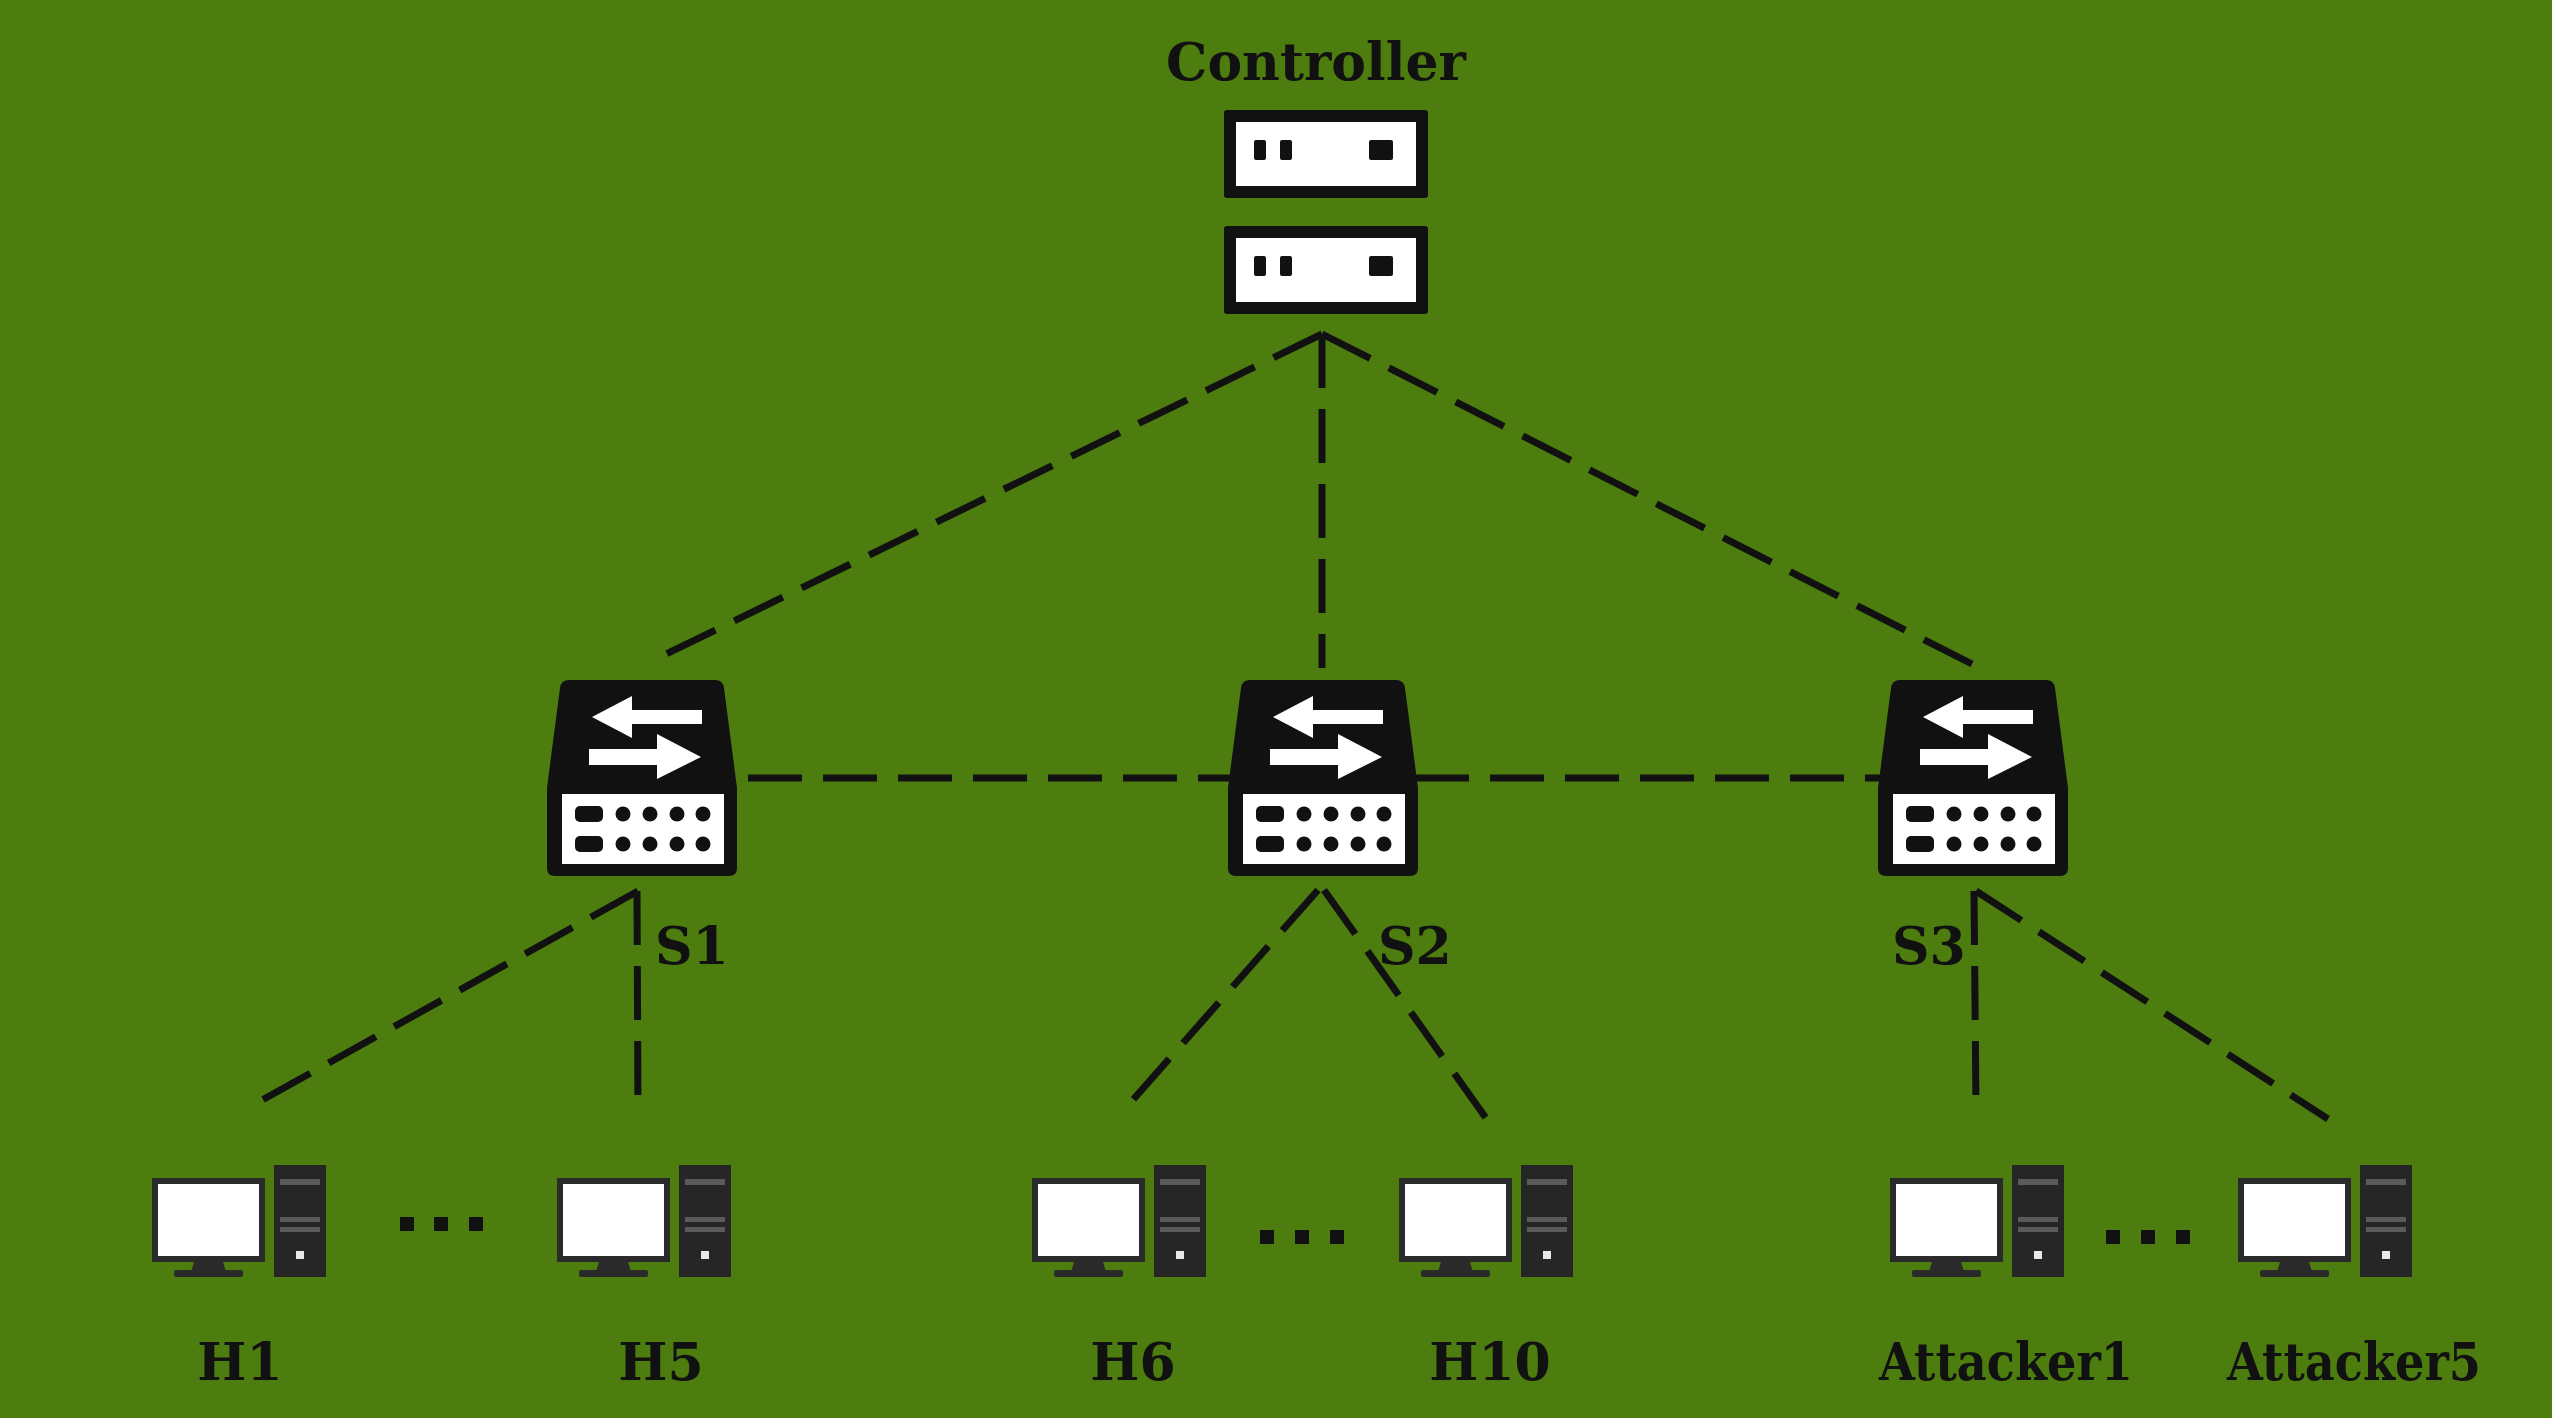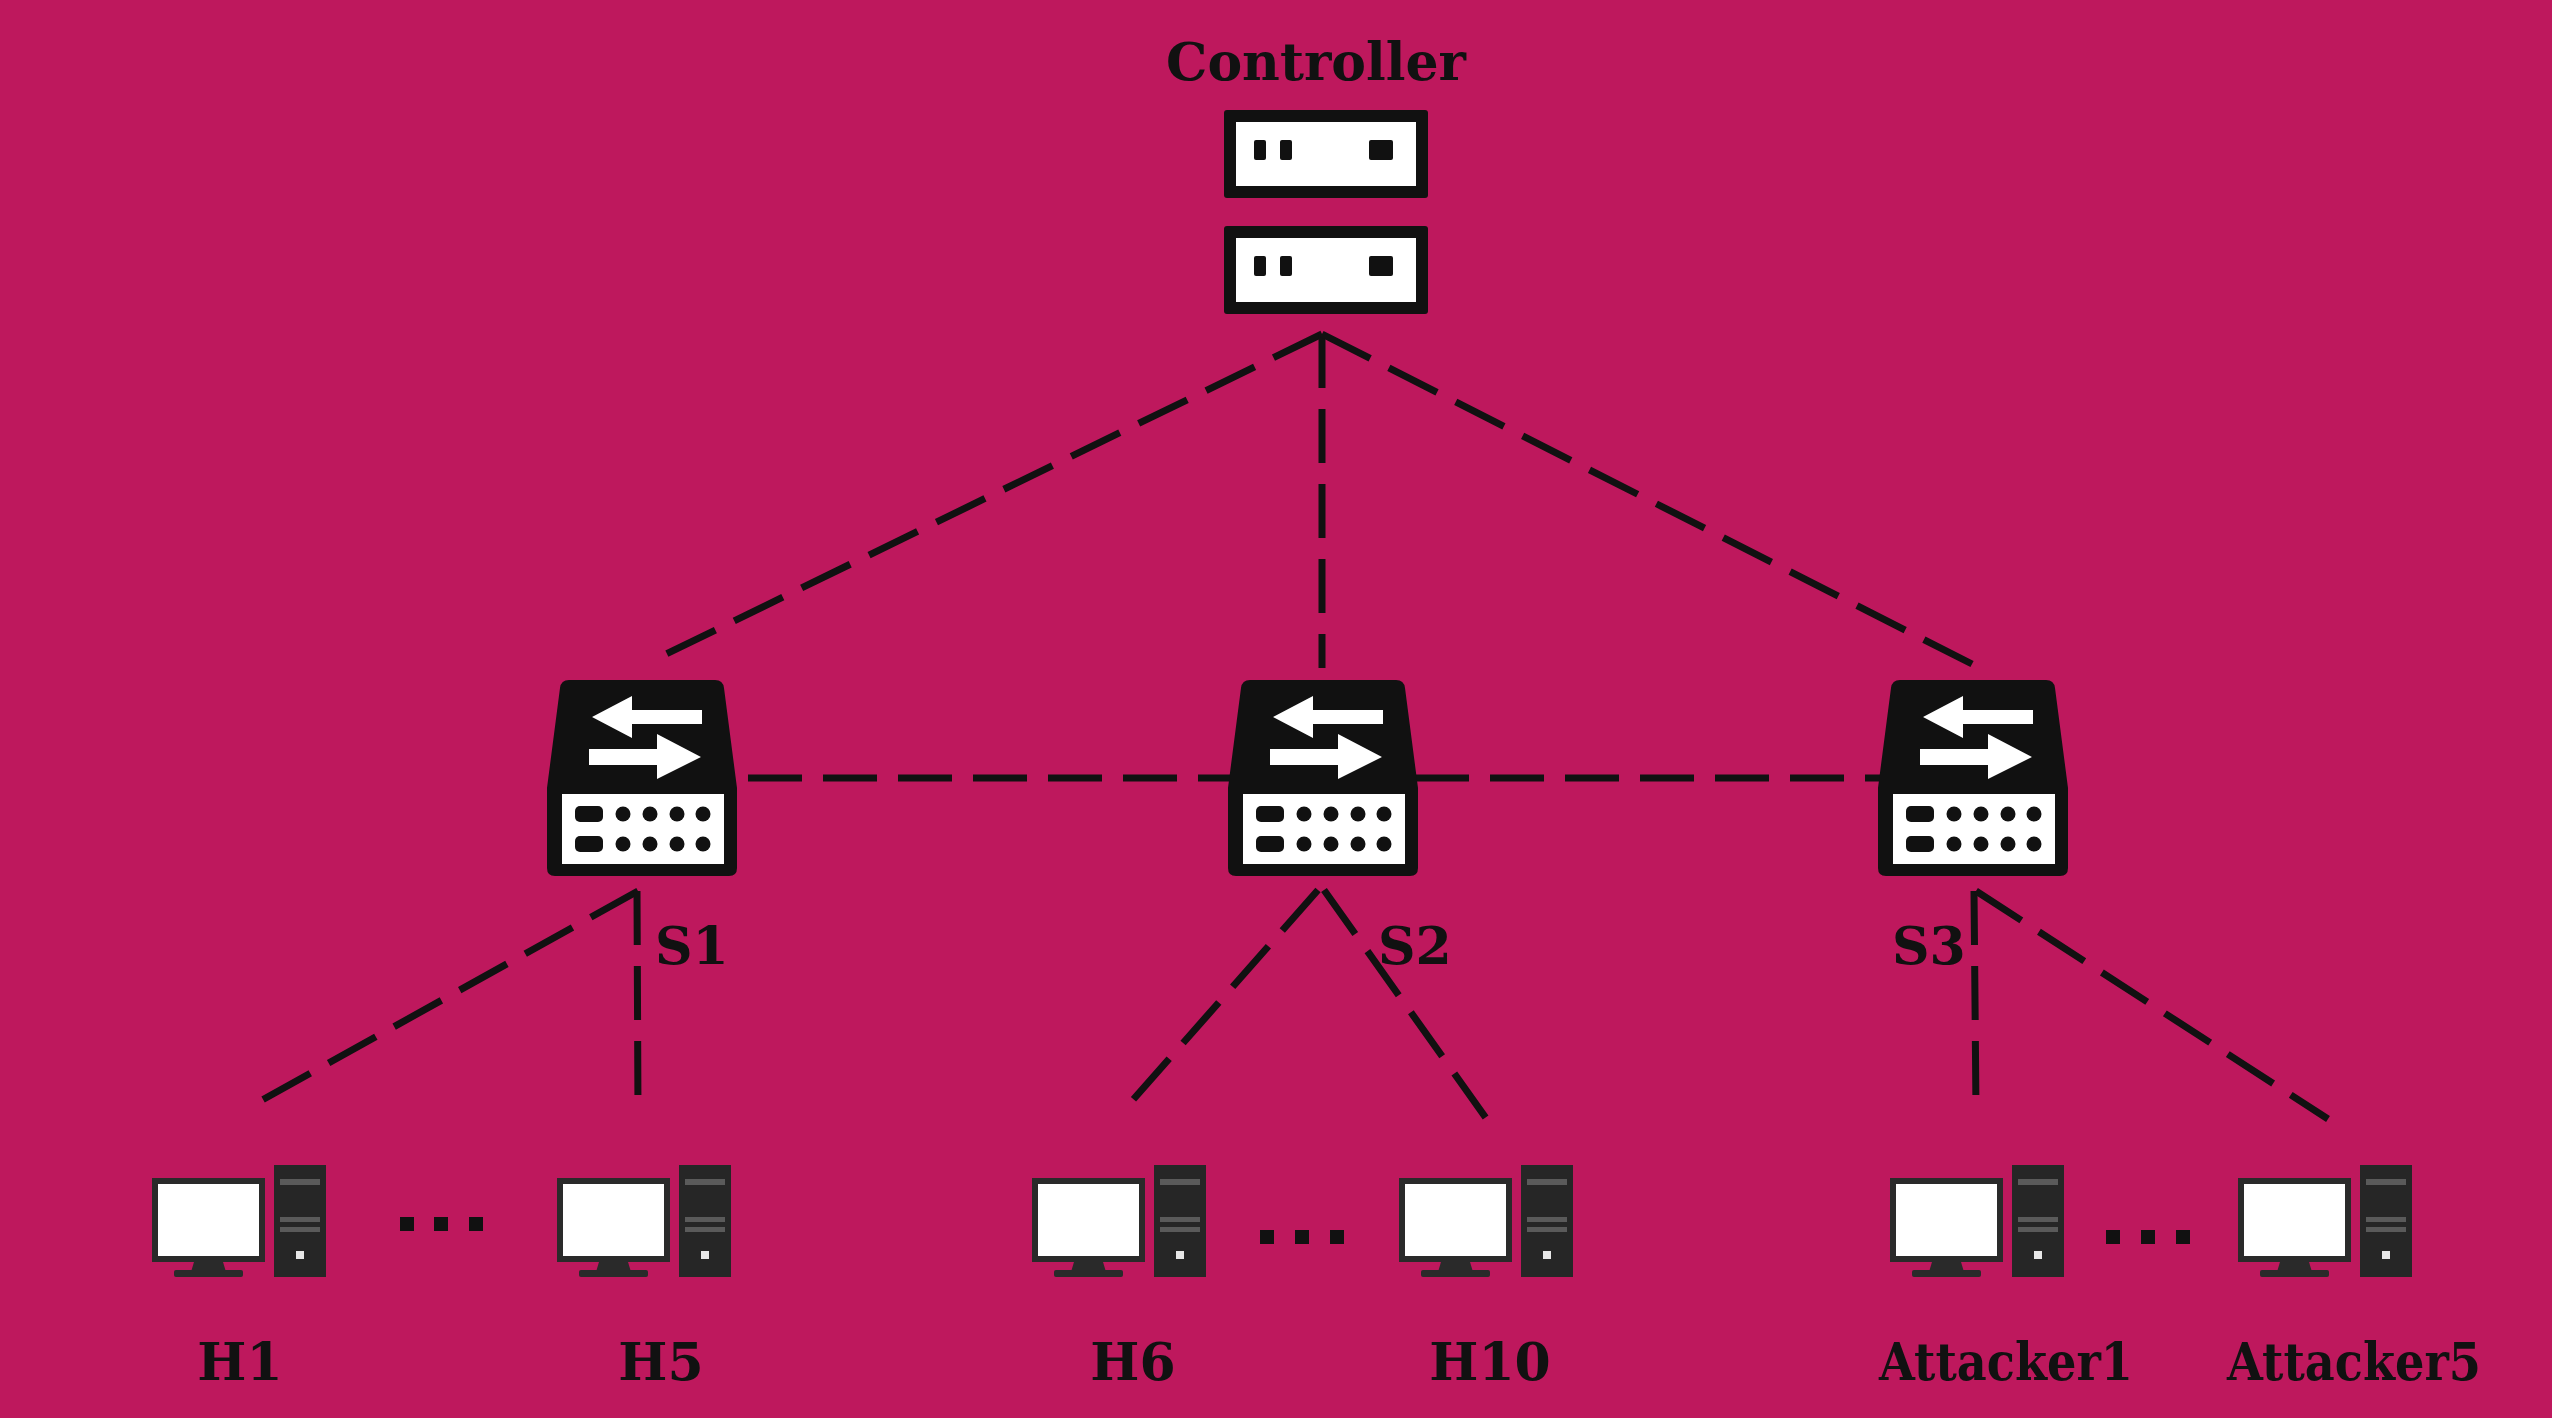--- a/index.html
+++ b/index.html
@@ -1,16 +1,16 @@
 <!DOCTYPE html>
 <html><head>
 <meta charset="utf-8">
 <style>
   html, body { margin: 0; padding: 0; background: #ffffff; }
-  #stage { position: relative; width: 2552px; height: 1418px; background: #be185d; overflow: hidden; }
+  #stage { position: relative; width: 2552px; height: 1418px; background: #4d7c0f; overflow: hidden; }
   svg { position: absolute; left: 0; top: 0; }
   .link { stroke: #111111; stroke-width: 7; stroke-dasharray: 54 21; fill: none; stroke-linecap: butt; }
   .label { font-family: "DejaVu Serif", "Liberation Serif", serif; font-weight: bold; fill: #111111; }
   .lbl-big { font-size: 52px; }
   .lbl-mid { font-size: 52px; }
 </style>
 </head>
 <body>
 
 <div id="stage">

